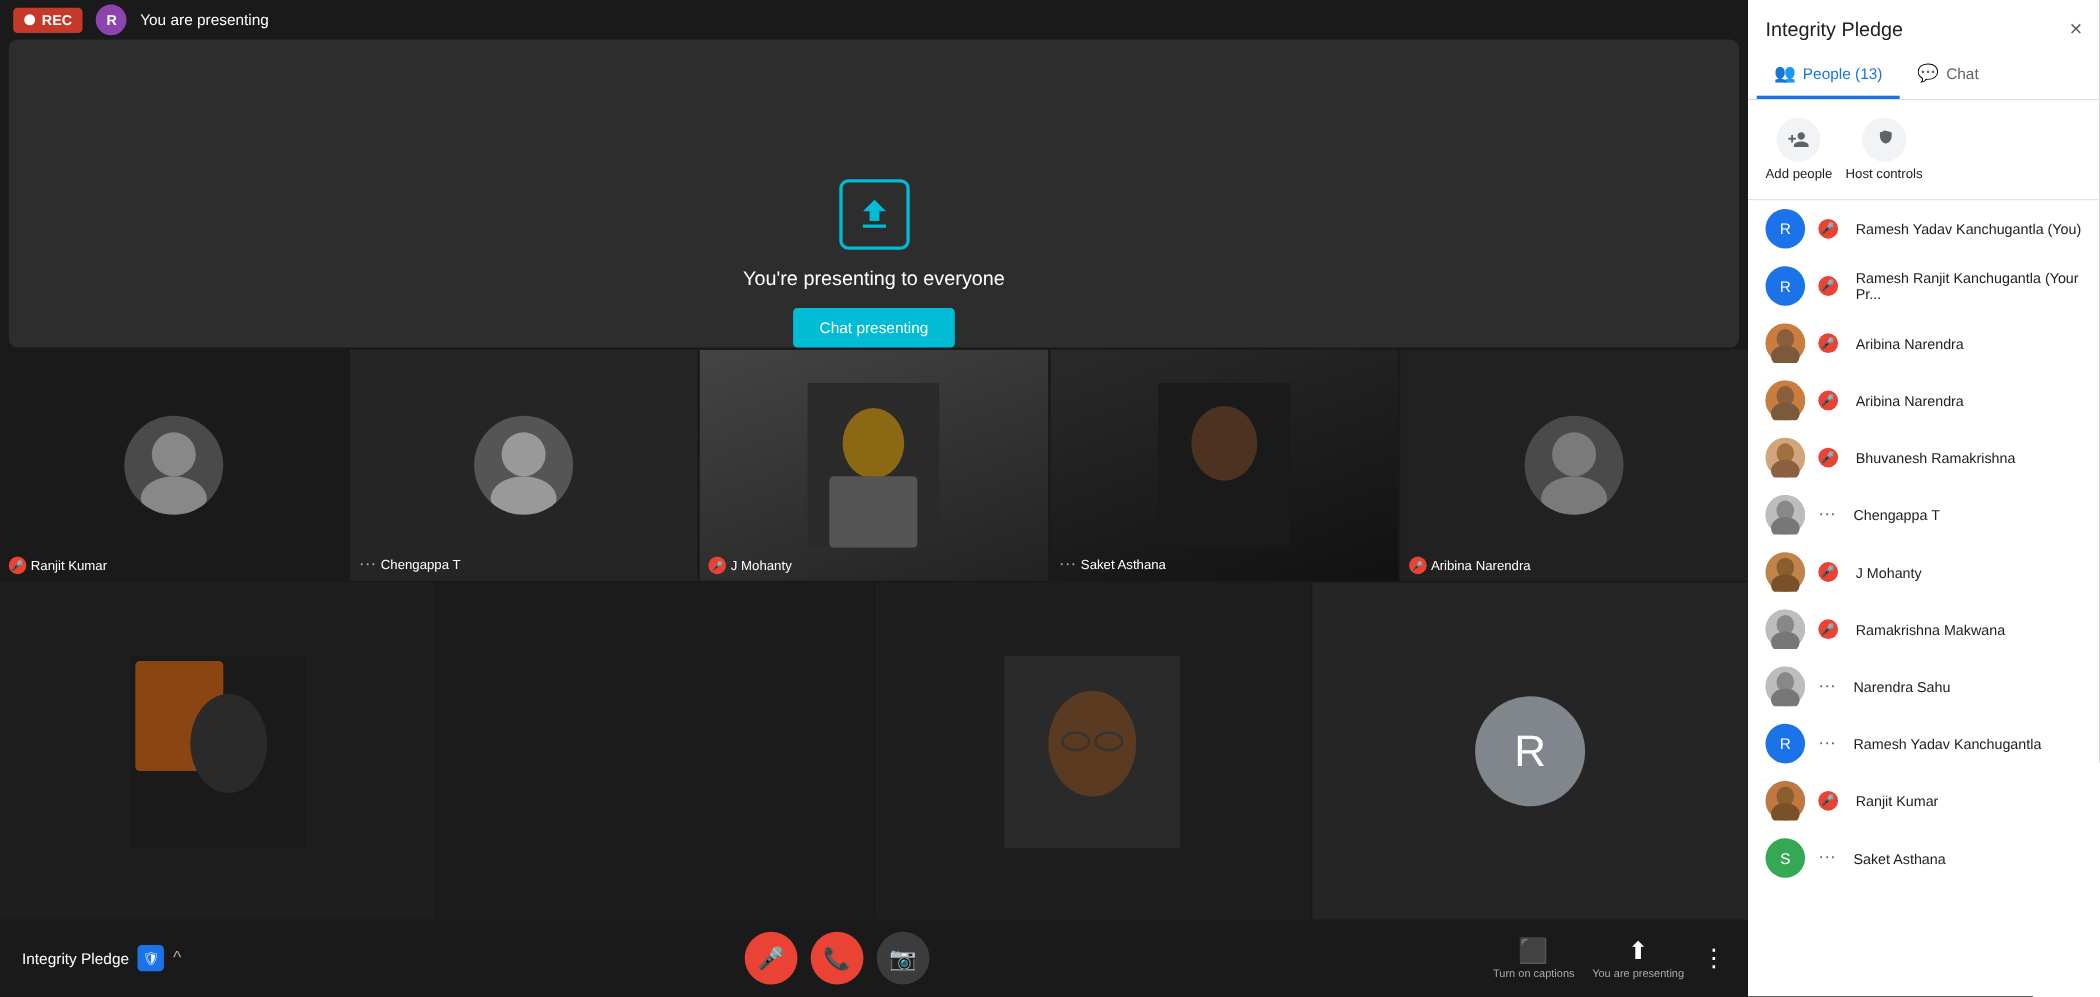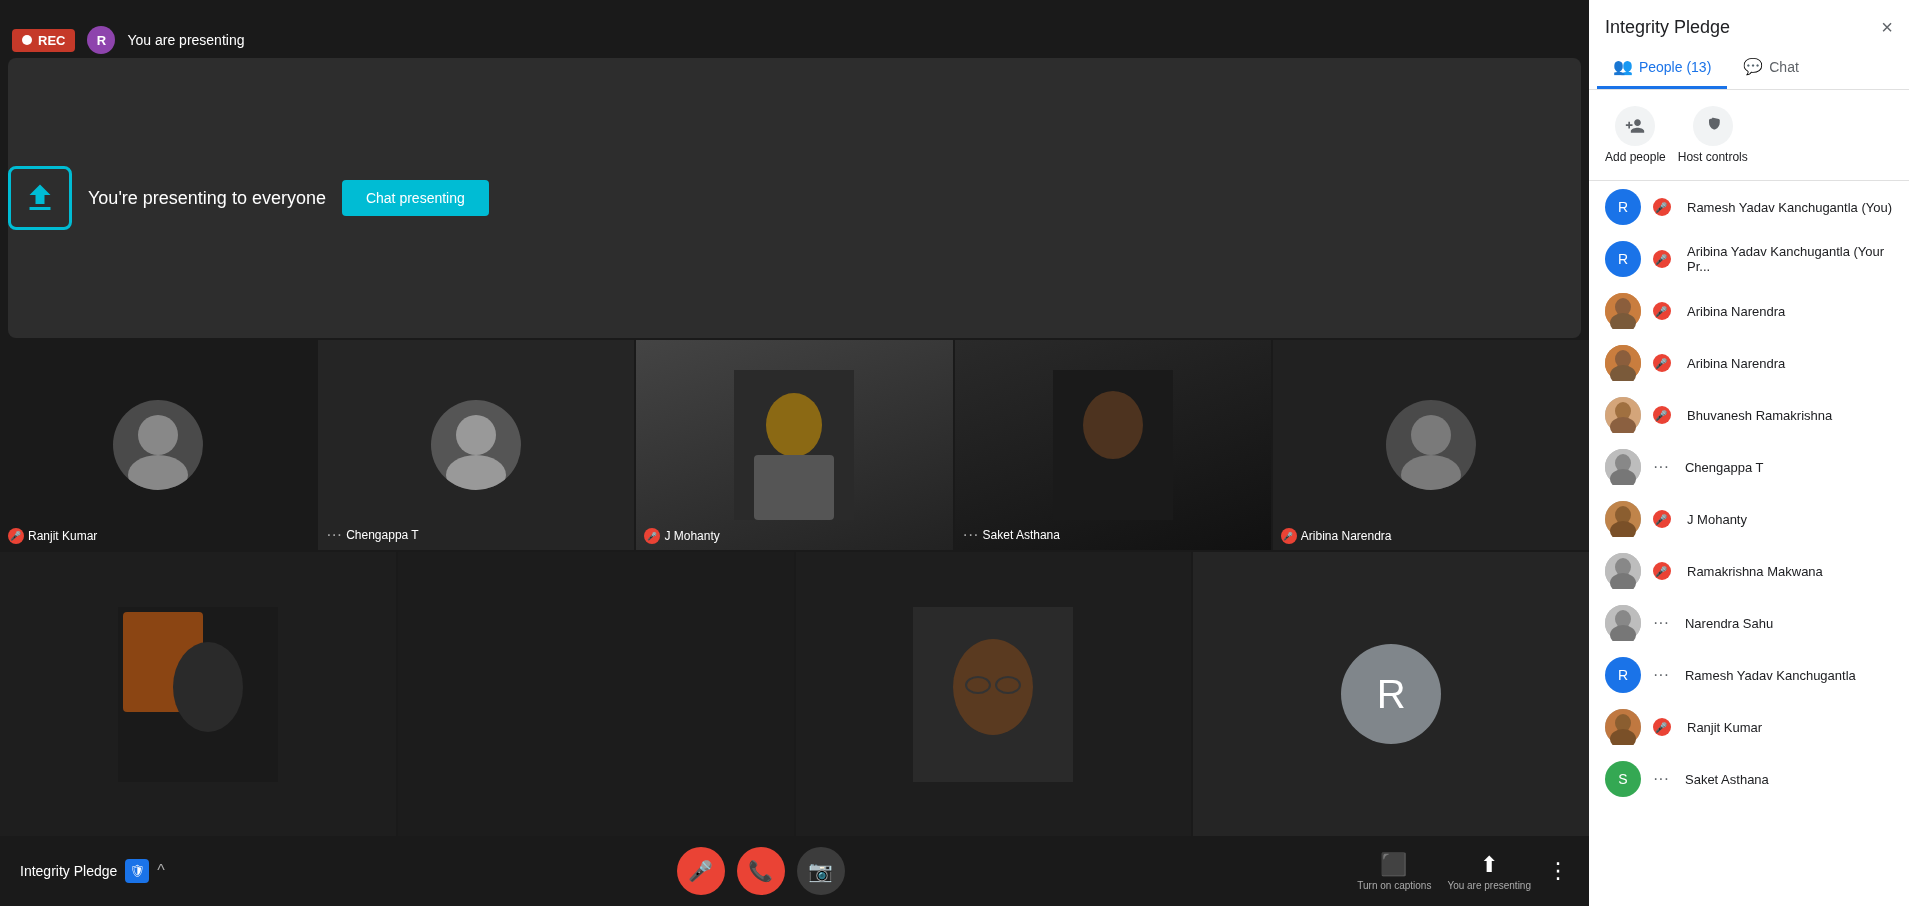--- a/index.html
+++ b/index.html
@@ -16,21 +16,20 @@
     }
 
     
     .top-bar {
       display: flex;
       align-items: center;
       background: #1a1a1a;
       padding: 6px 12px;
       height: 36px;
       gap: 12px;
-      margin-top: 22px;
     }
 
     .rec-badge {
       display: flex;
       align-items: center;
       gap: 6px;
       background: #c53929;
       color: white;
       font-size: 13px;
       font-weight: 600;
@@ -64,22 +63,22 @@
     }
 
     
     .presentation-area {
       background: #2d2d2d;
       margin: 0 8px;
       border-radius: 8px;
       height: 280px;
       display: flex;
       align-items: center;
-      justify-content: flex-start;
-      flex-direction: row;
+      justify-content: flex-end;
+      flex-direction: column;
       gap: 16px;
     }
 
     .present-icon {
       width: 64px;
       height: 64px;
       border: 3px solid #00bcd4;
       border-radius: 8px;
       display: flex;
       align-items: center;
@@ -604,21 +603,21 @@
         <div style="width:18px;height:18px;background:#ea4335;border-radius:50%;display:flex;align-items:center;justify-content:center;font-size:10px;color:white;">🎤</div>
       </div>
       <span class="person-name">Ramesh Yadav Kanchugantla (You)</span>
     </div>
 
     <div class="person-item">
       <div class="person-avatar blue">R</div>
       <div style="position:relative;margin-right:4px;">
         <div style="width:18px;height:18px;background:#ea4335;border-radius:50%;display:flex;align-items:center;justify-content:center;font-size:10px;color:white;">🎤</div>
       </div>
-      <span class="person-name">Aribina Yadav Kanchugantla (Your Pr...</span>
+      <span class="person-name">Ramesh Ranjit Kanchugantla (Your Pr...</span>
     </div>
 
     <div class="person-item">
       <div class="avatar-photo" style="background:#e8945a;">
         <svg width="36" height="36" viewBox="0 0 36 36">
             <circle cx="18" cy="18" r="18" fill="#c97d3e"></circle>
             <ellipse cx="18" cy="14" rx="8" ry="9" fill="#8B5E3C"></ellipse>
             <ellipse cx="18" cy="30" rx="13" ry="10" fill="#7a5a3a"></ellipse>
           </svg>
       </div>

